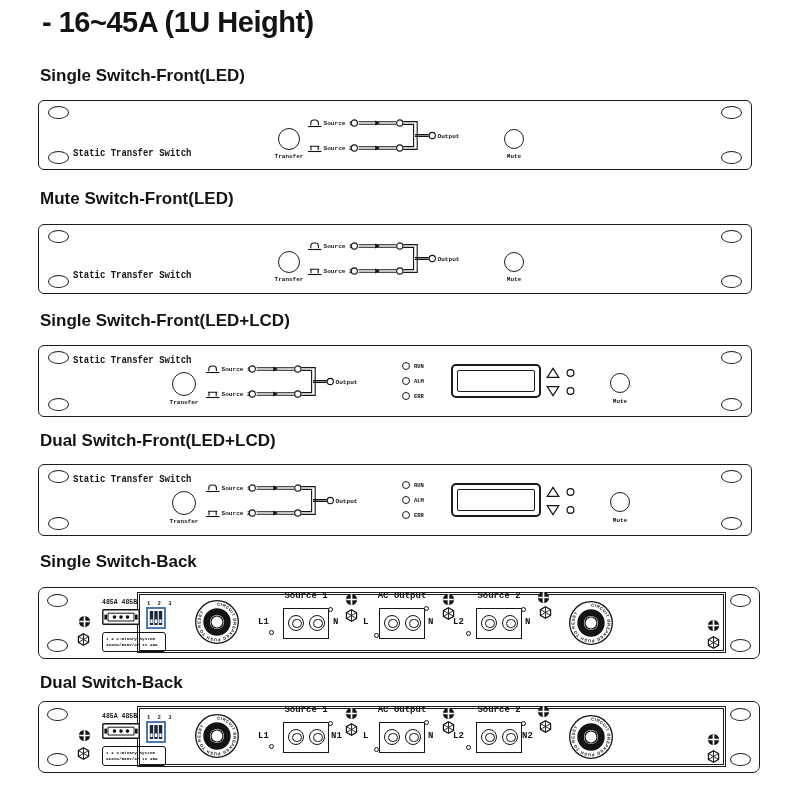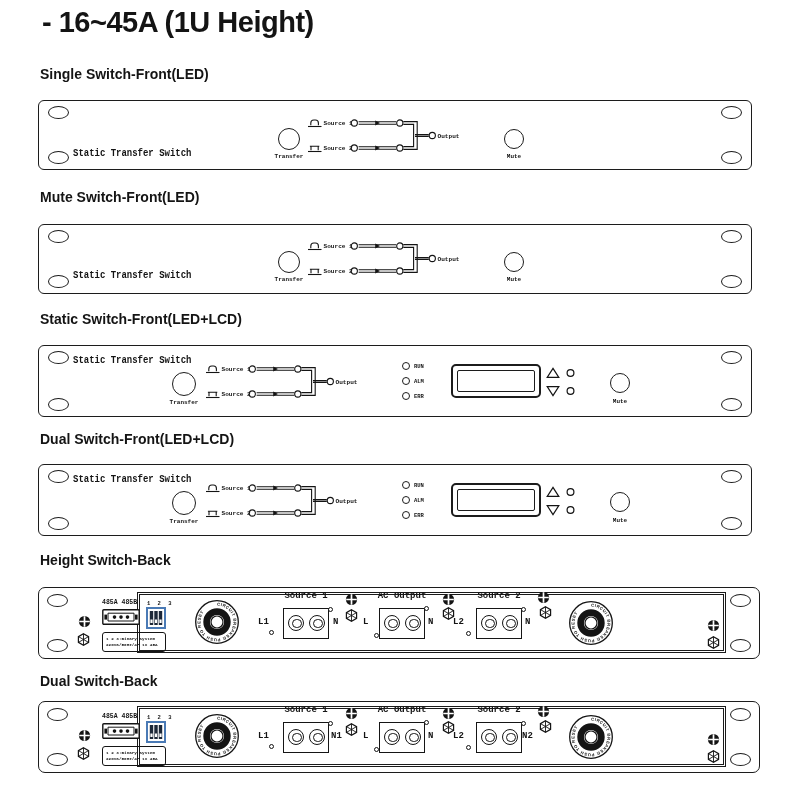--- a/index.html
+++ b/index.html
@@ -1,20 +1,20 @@
 <!DOCTYPE html>
 <html><head>
 <meta charset="utf-8">
 <style>
   *{box-sizing:border-box;margin:0;padding:0}
   html,body{width:789px;height:788px;background:#fff;overflow:hidden}
   body{position:relative;font-family:"Liberation Sans",sans-serif;color:#141414}
   .abs{position:absolute}
   .title{left:42px;top:6px;font-size:29px;font-weight:700;letter-spacing:-0.5px;white-space:nowrap}
-  .h2{left:40px;font-size:14px;font-weight:700;white-space:nowrap}
+  .h2{left:40px;font-size:17px;font-weight:700;white-space:nowrap}
   .panel{position:absolute;left:38px;background:#fff;border:1.6px solid #1c1c1c;border-radius:6px}
   .front{width:714px}
   .back{width:722px;border-radius:7px}
   .oval{position:absolute;width:21px;height:13px;border:1.4px solid #1c1c1c;border-radius:50%;background:#fff}
   .cbtn{border:1.6px solid #1c1c1c;border-radius:50%;background:#fff}
   .mlabel{font:bold 6px "Liberation Mono",monospace;text-align:center;white-space:nowrap}
   .sts{font:bold 11.5px "Liberation Mono",monospace;transform:scaleX(0.78);transform-origin:left top;white-space:nowrap}
   .led{width:8px;height:8px;border:1.3px solid #1c1c1c;border-radius:50%;background:#fff}
   .ledlbl{font:bold 5.5px "Liberation Mono",monospace;white-space:nowrap}
   .lcd{border:2px solid #1c1c1c;border-radius:5px;background:#fff}
@@ -113,23 +113,23 @@
       <polygon points="6.5,0.8 11.6,3.6 11.6,9.4 6.5,12.2 1.4,9.4 1.4,3.6" fill="#fff" stroke="#151515" stroke-width="1.2"></polygon>
       <path d="M6.5 0.8 V12.2 M1.4 3.6 L11.6 9.4 M11.6 3.6 L1.4 9.4" stroke="#151515" stroke-width="0.9" fill="none"></path>
     </symbol>
   </defs>
 </svg>
 
 <div class="abs title">- 16~45A (1U Height)</div>
 
 <div class="abs h2" style="top:66px">Single Switch-Front(LED)</div>
 <div class="abs h2" style="top:189px">Mute Switch-Front(LED)</div>
-<div class="abs h2" style="top:311px">Static Switch-Front(LED+LCD)</div>
+<div class="abs h2" style="top:311px">Single Switch-Front(LED+LCD)</div>
 <div class="abs h2" style="top:431px">Dual Switch-Front(LED+LCD)</div>
-<div class="abs h2" style="top:552px">Height Switch-Back</div>
+<div class="abs h2" style="top:552px">Single Switch-Back</div>
 <div class="abs h2" style="top:673px">Dual Switch-Back</div>
 
 <div class="panel front" style="top:100px;height:70px">
   <div class="oval" style="left:9px;top:5px"></div>
   <div class="oval" style="left:9px;bottom:5px"></div>
   <div class="oval" style="right:9px;top:5px"></div>
   <div class="oval" style="right:9px;bottom:5px"></div>
   <div class="abs sts" style="left:34px;top:45px">Static Transfer Switch</div>
   <div class="abs cbtn" style="left:239px;top:27px;width:22px;height:22px"></div>
   <div class="abs mlabel" style="left:228px;top:52px;width:44px">Transfer</div>

